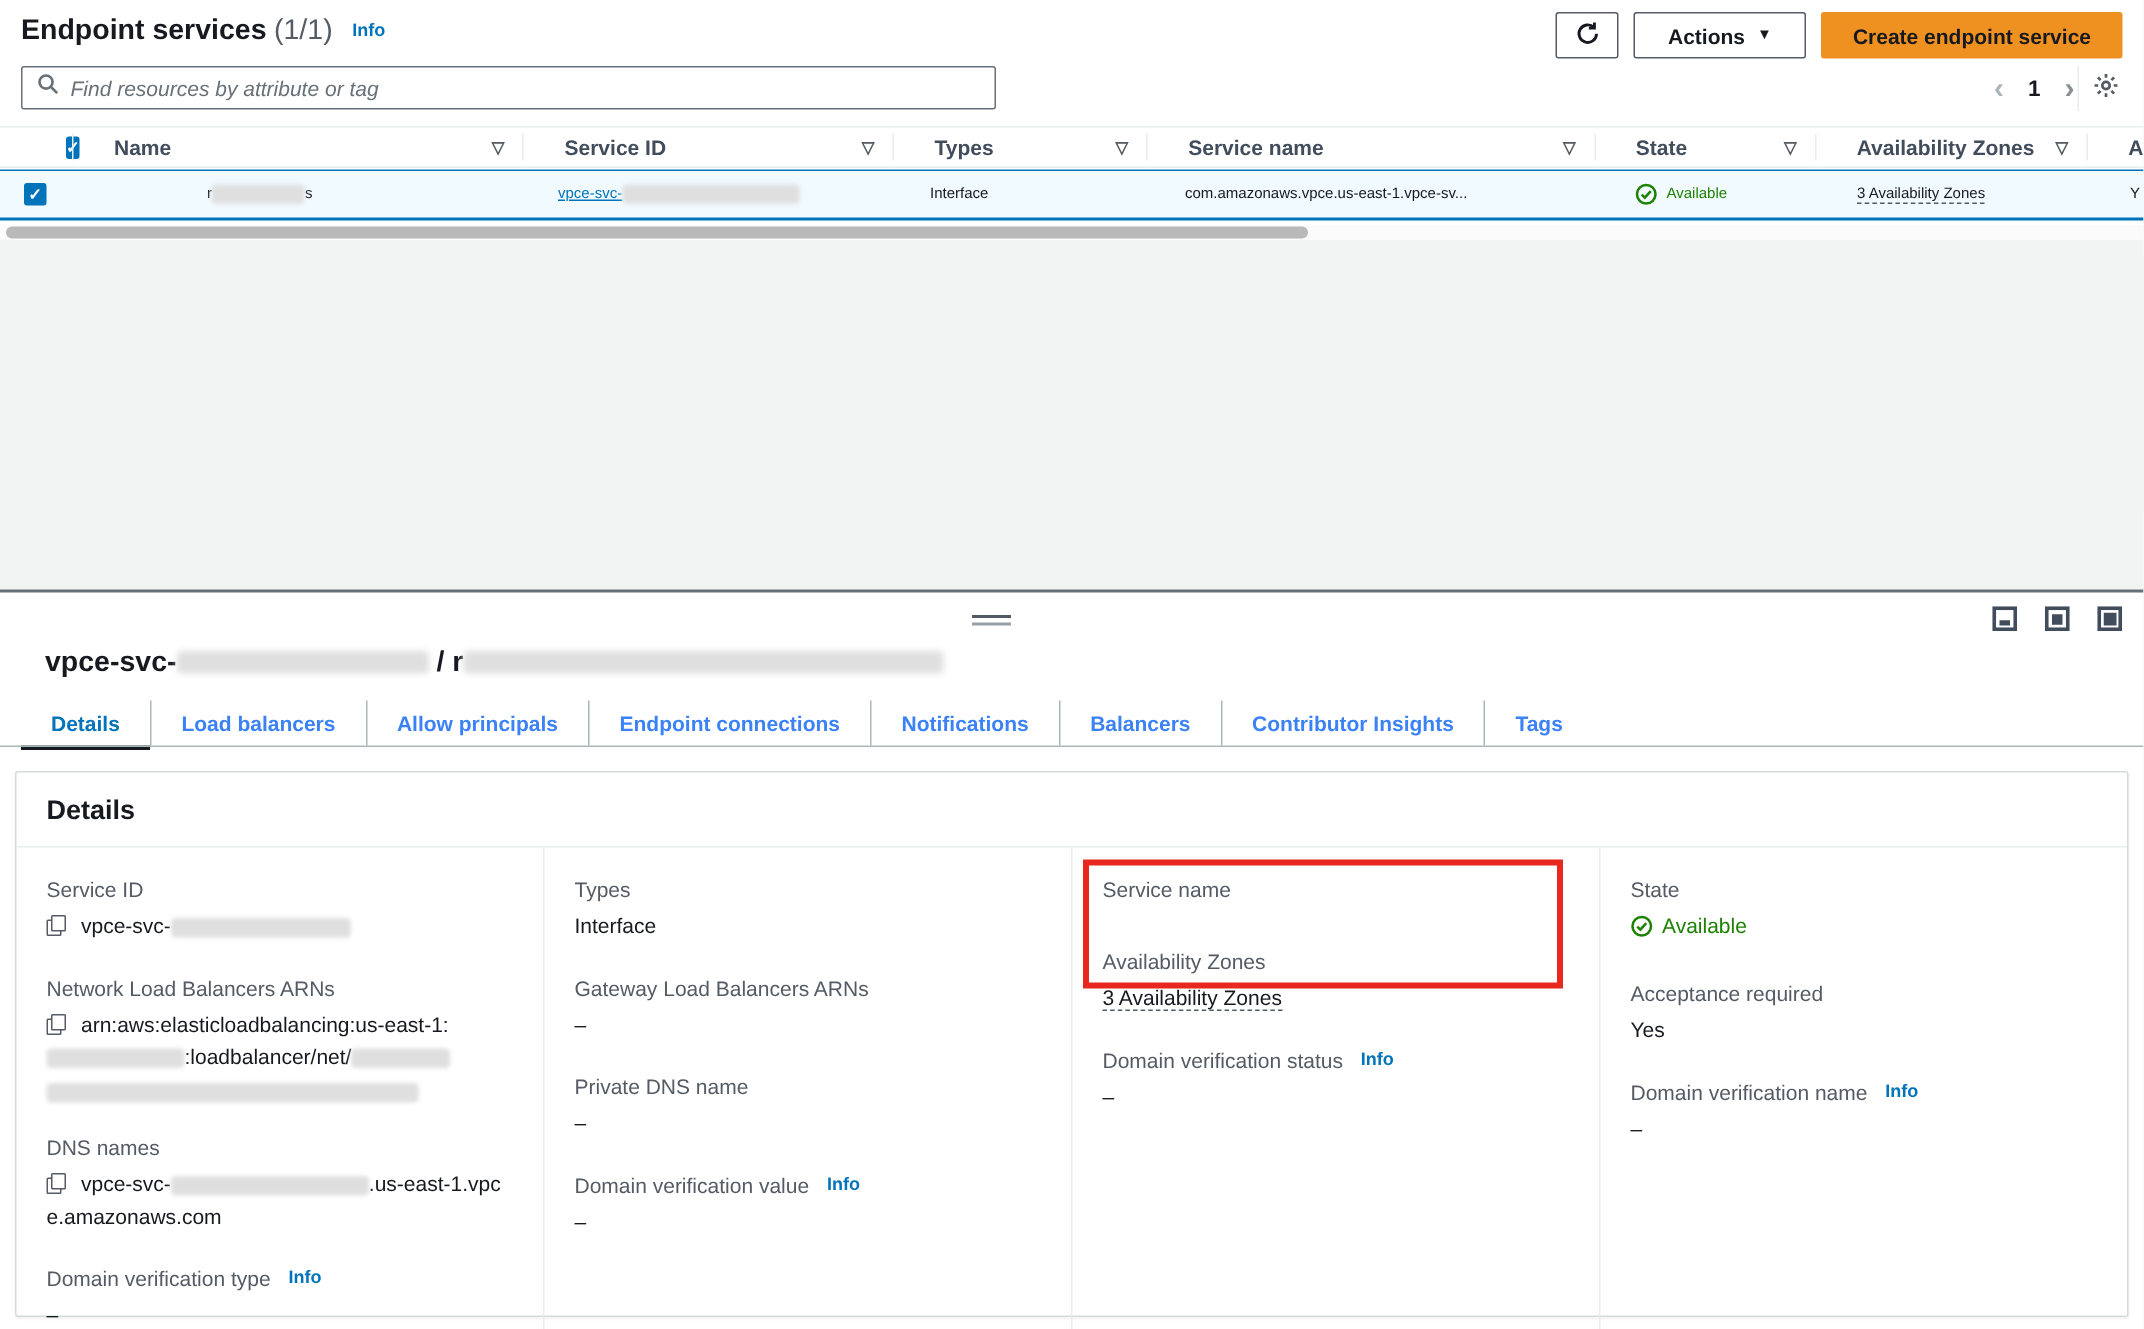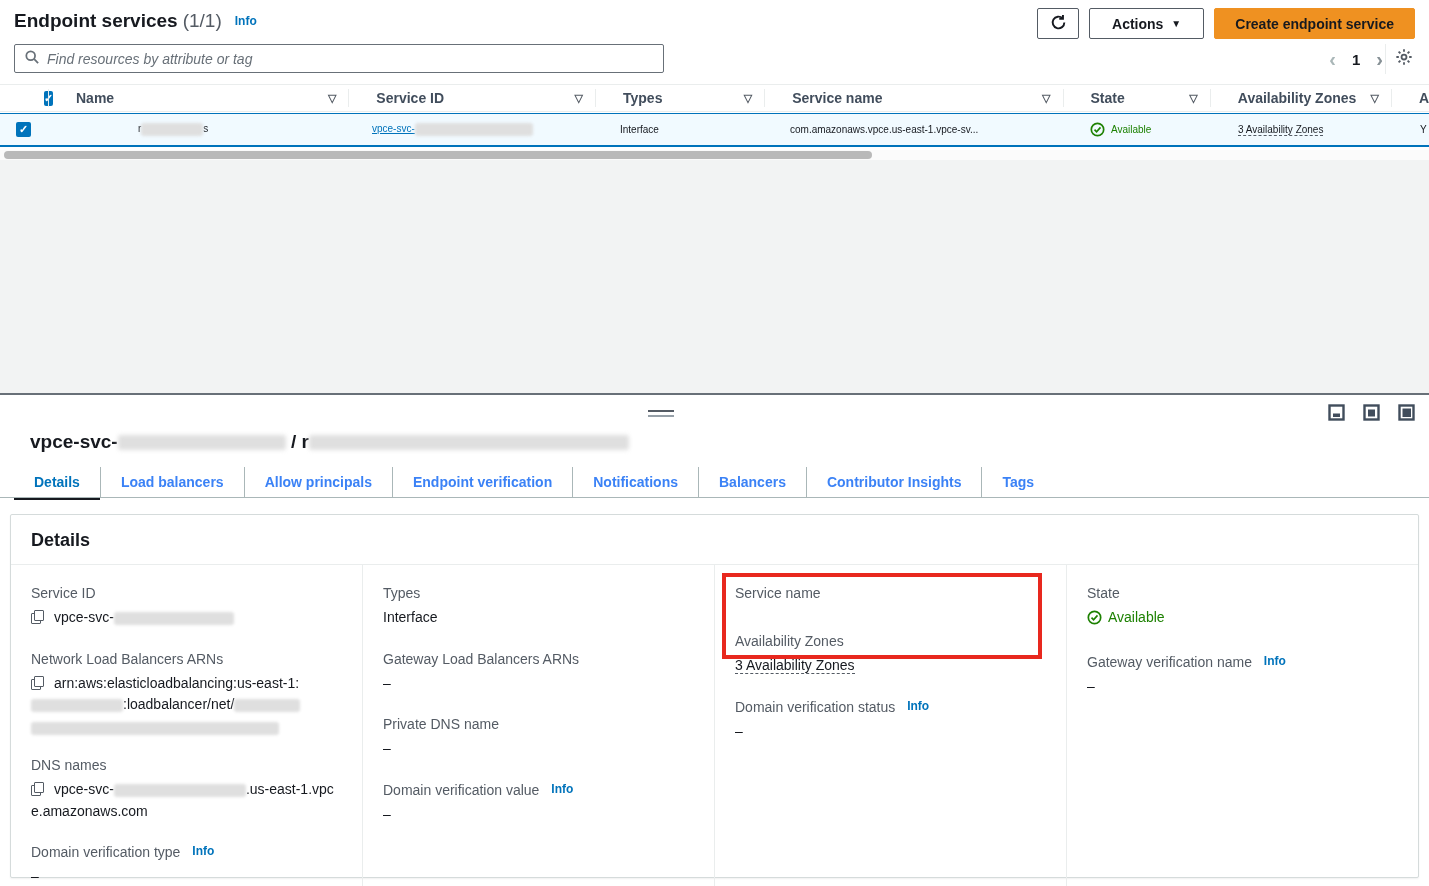--- a/index.html
+++ b/index.html
@@ -271,21 +271,21 @@
     <div id="panel-title">
       <span>vpce-svc-</span><span class="redact" style="width:168px;"></span>
       <span>/</span>
       <span>r</span><span class="redact" style="width:320px;"></span>
     </div>
 
     <div id="tabs">
       <div class="tab active">Details</div>
       <div class="tab">Load balancers</div>
       <div class="tab">Allow principals</div>
-      <div class="tab">Endpoint verification</div>
+      <div class="tab">Endpoint connections</div>
       <div class="tab">Notifications</div>
       <div class="tab">Balancers</div>
       <div class="tab">Contributor Insights</div>
       <div class="tab">Tags</div>
     </div>
     <div id="tabs-rule"></div>
 
     <div id="details-card">
       <h2>Details</h2>
       <div id="details-cols">
@@ -368,22 +368,26 @@
               <span class="status-green">
                 <svg class="check-circle" viewBox="0 0 16 16">
                     <circle cx="8" cy="8" r="6.6" fill="none" stroke="#1d8102" stroke-width="1.8"></circle>
                     <path d="M4.8 8.2 L7 10.4 L11.2 5.8" fill="none" stroke="#1d8102" stroke-width="1.8"></path>
                   </svg>
                 <span>Available</span>
               </span>
             </div>
           </div>
           <div class="field">
+            <div class="label">Acceptance required</div>
+            <div class="value">Yes</div>
+          </div>
+          <div class="field">
             <div class="label">
-              <span>Gateway verification name</span>
+              <span>Domain verification name</span>
               <span class="info-link">Info</span>
             </div>
             <div class="value">–</div>
           </div>
         </div>
 
       </div>
     </div>
   </div>
 

